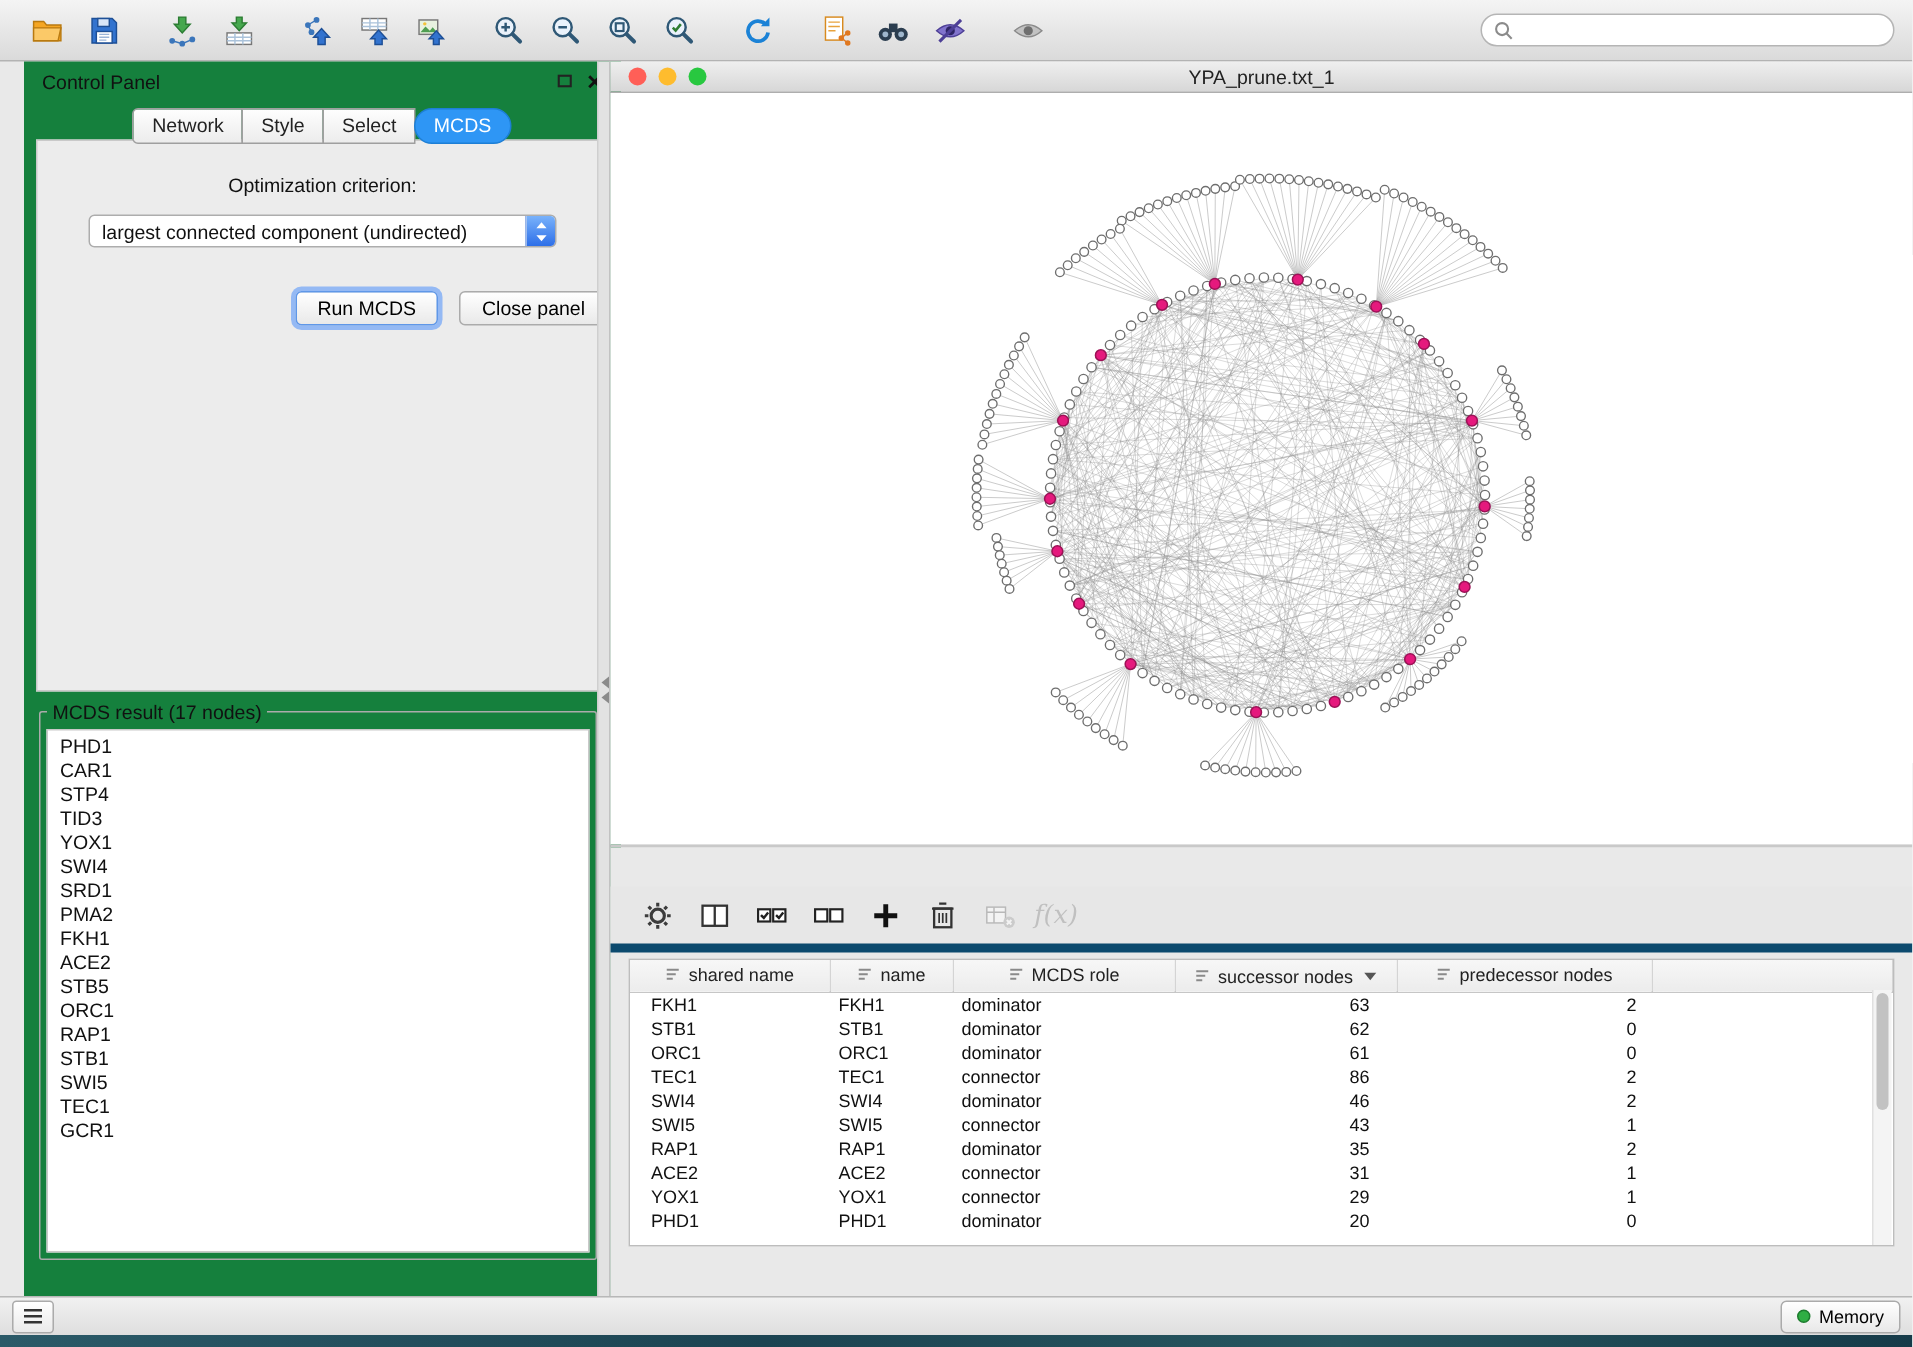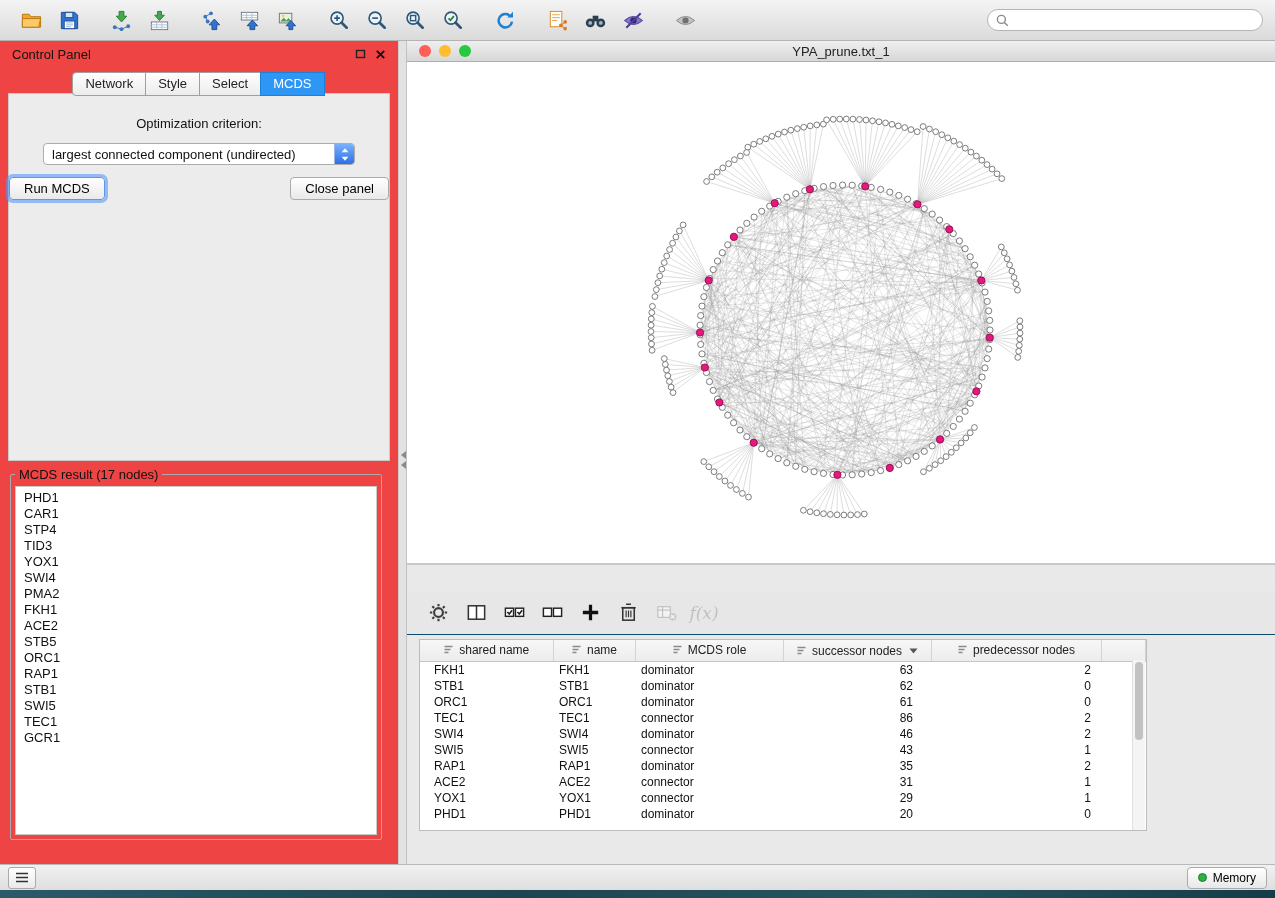--- a/index.html
+++ b/index.html
@@ -12,41 +12,41 @@
     display:flex;align-items:center;padding:0 12px;}
   .tb-btn{width:32px;height:30px;border:none;background:transparent;display:flex;
     align-items:center;justify-content:center;padding:0;margin:0 3px;cursor:default;}
   .tb-sep{width:14px;height:1px;}
   .search-box{margin-left:auto;width:276px;height:22px;background:#fff;border:1px solid #b5b5b5;
     border-radius:12px;display:flex;align-items:center;padding:0 8px;box-sizing:border-box;}
   .search-box input{border:none;outline:none;flex:1;font-size:12px;background:transparent;
     font-family:"Liberation Sans",sans-serif;margin-left:5px;}
 
   
-  .control-panel{position:absolute;left:0;top:41px;width:398px;height:823px;background:#ef4444;box-sizing:border-box;}
+  .control-panel{position:absolute;left:16px;top:41px;width:398px;height:823px;background:#15803d;box-sizing:border-box;}
   .v-splitter{position:absolute;left:398px;top:41px;width:9px;height:823px;background:#e2e2e2;border-left:1px solid #cfcfcf;border-right:1px solid #c2c2c2;box-sizing:border-box;}
   .v-splitter .grip{position:absolute;left:0;top:408px;}
   .panel-header{height:26px;display:flex;align-items:center;padding:0 12px;font-size:13px;color:#111;}
   .panel-header .ph-icons{margin-left:auto;display:flex;gap:8px;align-items:center;}
   .ph-icon{width:12px;height:12px;display:flex;align-items:center;justify-content:center;cursor:default;}
   .ctabs{display:flex;justify-content:center;margin-top:5px;position:relative;z-index:2;}
   .ctab{font-size:13px;padding:3px 12px 4px;border:1px solid #9f9f9f;margin-left:-1px;
     background:linear-gradient(#fefefe,#ececec);color:#222;cursor:default;}
   .ctab:first-child{border-radius:4px 0 0 4px;}
   .ctab:last-child{border-radius:0 4px 4px 0;}
-  .ctab.active{background:var(--accent);border-color:#1d7fd6;color:#fff;border-radius:0;}
+  .ctab.active{background:var(--accent);border-color:#1d7fd6;color:#fff;border-radius:12px;}
   .cp-content{position:absolute;left:8px;top:52px;width:382px;height:368px;background:#ececec;
     border:1px solid #c9c9c9;box-sizing:border-box;}
   .opt-label{text-align:center;font-size:13px;margin-top:22px;color:#111;}
   .dropdown{margin:12px auto 0;width:312px;height:22px;background:#fff;border:1px solid #adadad;
     border-radius:4px;display:flex;align-items:center;box-sizing:border-box;overflow:hidden;cursor:default;}
   .dropdown .dd-text{flex:1;font-size:13px;padding-left:8px;white-space:nowrap;color:#111;}
   .dropdown .stepper{width:19px;height:100%;background:linear-gradient(#79b2fb,#2e6fe8);
     display:flex;align-items:center;justify-content:center;border-left:1px solid #9ab6e8;}
-  .btn-row{display:flex;justify-content:space-between;gap:25px;margin-top:12px;}
+  .btn-row{display:flex;justify-content:flex-end;gap:14px;margin-top:29px;}
   .pbtn{font-size:13px;font-family:"Liberation Sans",sans-serif;padding:3px 14px;height:23px;
     border:1px solid #ababab;border-radius:4px;background:linear-gradient(#fff,#e9e9e9);cursor:default;}
   .pbtn.focused{box-shadow:0 0 0 3px rgba(90,152,250,.6);border-color:#5f97e8;}
   .result-fieldset{position:absolute;left:10px;top:426px;width:372px;height:373px;margin:0;
     border:1px solid #ababab;border-radius:2px;padding:4px;box-sizing:border-box;font-size:13px;}
   .result-fieldset legend{font-size:13px;padding:0 4px;color:#111;}
   .result-list{background:#fff;border:1px solid #c9c9c9;width:100%;height:100%;box-sizing:border-box;
     overflow-y:auto;padding:3px 8px;font-size:13px;line-height:16px;color:#111;}
 
   
@@ -57,26 +57,26 @@
   .light{width:12px;height:12px;border-radius:50%;cursor:default;}
   .light.red{background:var(--tl-red);}
   .light.yellow{background:var(--tl-yellow);}
   .light.green{background:var(--tl-green);}
   .net-canvas{width:868px;height:501px;background:#fff;}
 
   
   .h-splitter{position:absolute;left:407px;top:563px;width:868px;height:2px;background:#c9c9c9;}
   .table-panel{position:absolute;left:407px;top:565px;width:868px;height:299px;background:#e9e9e9;box-sizing:border-box;}
   .tp-toolbar{position:absolute;left:0;top:26px;width:100%;height:44px;display:flex;align-items:center;
-    padding:0 14px;box-sizing:border-box;background:#e7e7e7;border-bottom:1px solid #0c4a6e;}
+    padding:0 14px;box-sizing:border-box;background:#e7e7e7;border-bottom:6px solid #0c4a6e;}
   .tp-btn{width:34px;height:30px;border:none;background:transparent;display:flex;align-items:center;
     justify-content:center;margin-right:4px;padding:0;cursor:default;}
   .tp-btn.disabled{opacity:.5;}
   .fx-label{font-size:17px;font-family:"DejaVu Serif",serif;font-style:italic;color:#9a9a9a;}
-  .table-box{position:absolute;left:12px;top:74px;width:728px;height:192px;background:#fff;
+  .table-box{position:absolute;left:12px;top:74px;width:844px;height:192px;background:#fff;
     border:1px solid #bdbdbd;box-sizing:border-box;overflow:hidden;}
   table.node-table{border-collapse:collapse;width:100%;table-layout:fixed;}
   .node-table th{height:19px;background:linear-gradient(#f7f7f7,#ececec);border-right:1px solid #d4d4d4;
     border-bottom:1px solid #c6c6c6;font-weight:normal;font-size:12px;color:#222;text-align:center;
     overflow:hidden;white-space:nowrap;position:relative;}
   .node-table th .colicon{margin-right:5px;vertical-align:-1px;}
   .node-table th .chev{margin-left:7px;vertical-align:1px;}
   .node-table td{height:16px;font-size:12px;color:#111;padding:0 6px;white-space:nowrap;overflow:hidden;}
   .node-table td.c0{padding-left:14px;}
   .node-table td.c3{text-align:right;padding-right:18px;}
@@ -279,20 +279,21 @@
     </div>
     <fieldset class="result-fieldset">
       <legend>MCDS result (17 nodes)</legend>
       <div class="result-list">
           <div>PHD1</div>
           <div>CAR1</div>
           <div>STP4</div>
           <div>TID3</div>
           <div>YOX1</div>
           <div>SWI4</div>
+          <div>SRD1</div>
           <div>PMA2</div>
           <div>FKH1</div>
           <div>ACE2</div>
           <div>STB5</div>
           <div>ORC1</div>
           <div>RAP1</div>
           <div>STB1</div>
           <div>SWI5</div>
           <div>TEC1</div>
           <div>GCR1</div>

